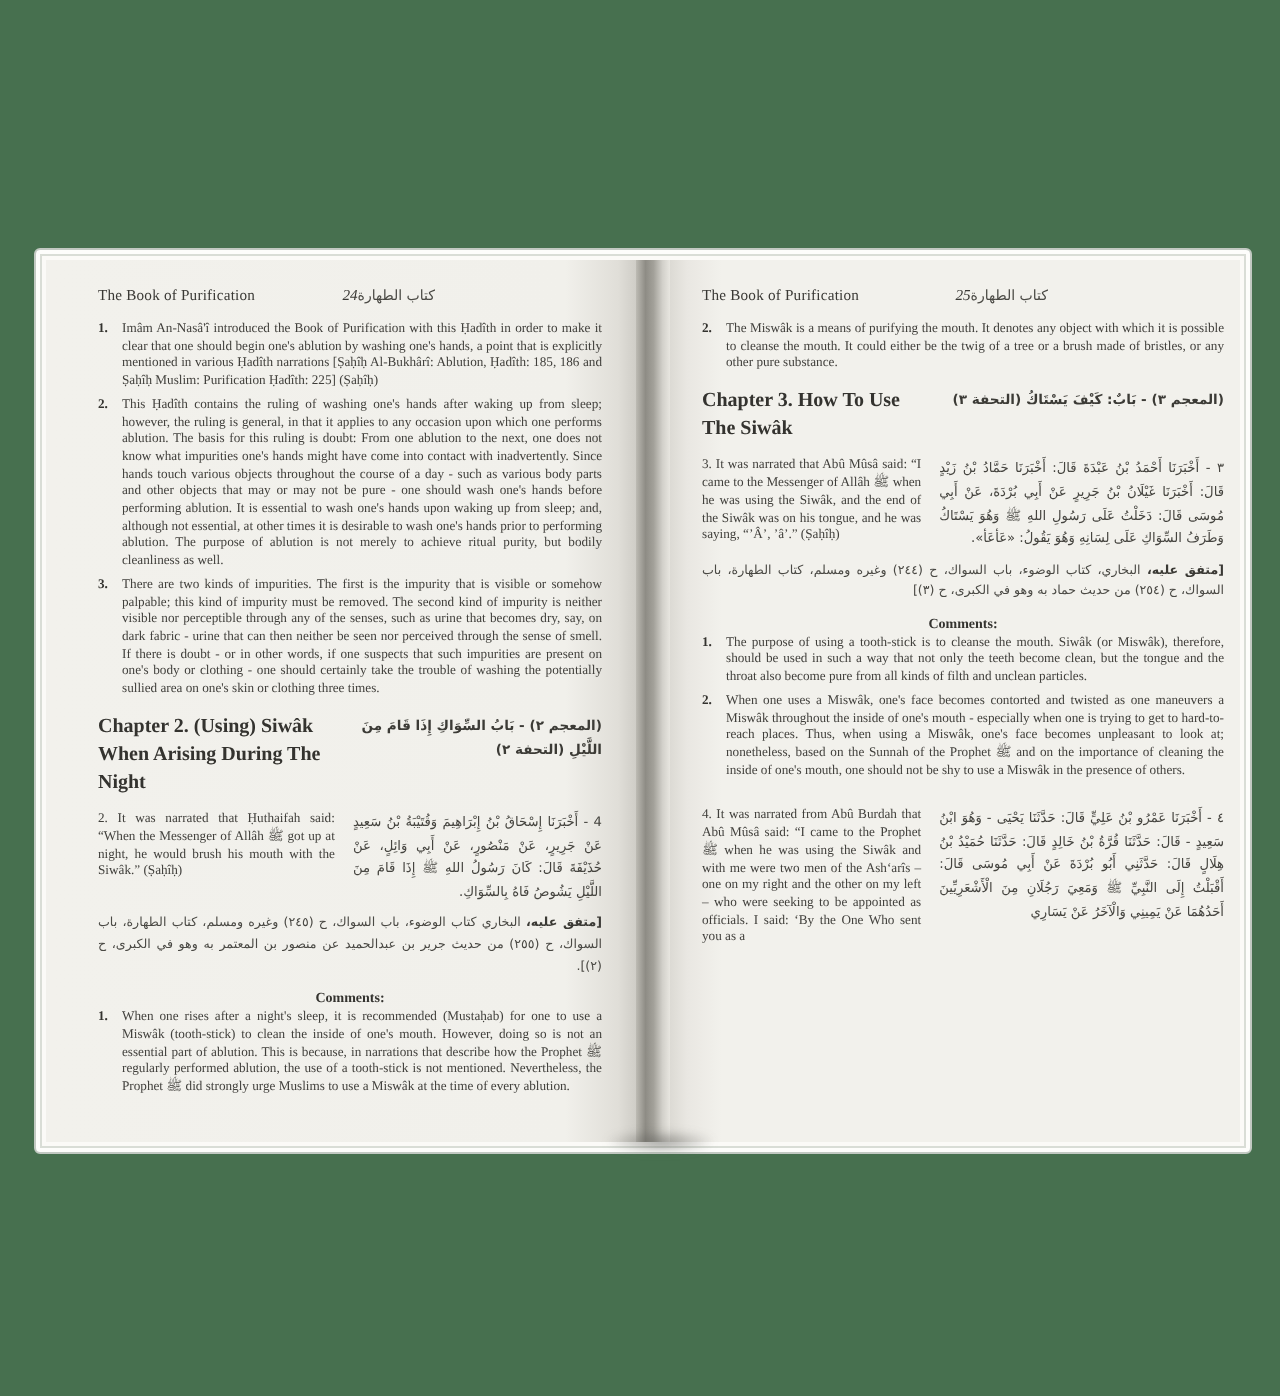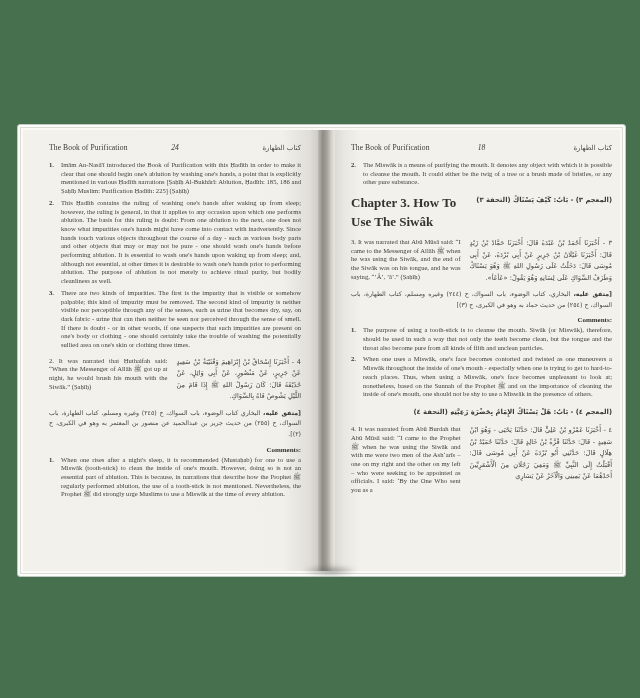--- a/index.html
+++ b/index.html
@@ -31,34 +31,34 @@
     padding:13px 8px 0 16px;
   }
   .spine-shadow{
     position:absolute;left:279px;bottom:-6px;width:56px;height:12px;
     background:radial-gradient(ellipse at center,rgba(80,80,76,.55) 0%,rgba(80,80,76,0) 70%);
     filter:blur(2px);
   }
   .hdr{display:grid;grid-template-columns:1fr auto 1fr;align-items:baseline;margin-bottom:9px;}
   .hdr-title{font-size:7.6px;color:#3a3935;letter-spacing:.1px;}
   .hdr-num{font-size:7.6px;color:#3a3935;text-align:center;font-style:italic;}
-  .hdr-ar{font-size:7px;color:#4a4944;text-align:right;font-family:"DejaVu Sans",sans-serif;direction:rtl;}
+  .hdr-ar{font-size:7px;color:#4a4944;text-align:left;font-family:"DejaVu Sans",sans-serif;direction:rtl;}
   .en{font-size:6.6px;line-height:1.32;color:#403f3b;text-align:justify;}
   .ar{font-family:"DejaVu Sans",sans-serif;font-size:6.6px;line-height:1.75;color:#45443f;direction:rtl;text-align:justify;}
   .item{position:relative;padding-left:12px;margin-bottom:3px;}
   .item .num{position:absolute;left:0;top:0;font-weight:bold;color:#34332f;}
   .cols{display:flex;gap:9px;margin-top:7px;align-items:flex-start;}
   .c-en{width:47%;}
   .page-right .c-en{width:42%;}
   .c-ar{flex:1;}
-  .chap{font-weight:bold;font-size:13px;line-height:1.42;color:#34332f;text-align:left;}
+  .chap{font-weight:bold;font-size:10px;line-height:1.42;color:#34332f;text-align:left;}
   .chap-ar{font-family:"DejaVu Sans",sans-serif;font-weight:bold;font-size:6.8px;line-height:1.8;color:#3c3b36;direction:rtl;}
   .takhrij{margin-top:5px;font-family:"DejaVu Sans",sans-serif;font-size:6.3px;line-height:1.68;color:#4a4944;direction:rtl;text-align:justify;}
   .takhrij .lead{font-weight:bold;color:#3a3934;}
-  .comments-hd{font-weight:bold;font-size:7px;color:#34332f;margin-top:6px;margin-bottom:2px;text-align:right;}
+  .comments-hd{font-weight:bold;font-size:7px;color:#34332f;margin-top:6px;margin-bottom:2px;text-align:center;}
 </style>
 </head>
 <body>
 
 <div class="book-photo">
   <div class="spread">
 
     <div class="page page-left">
       <div class="hdr">
         <span class="hdr-title">The Book of Purification</span>
@@ -72,20 +72,24 @@
       </div>
       <div class="en item">
         <span class="num">2.</span>
         <span>This Ḥadîth contains the ruling of washing one's hands after waking up from sleep; however, the ruling is general, in that it applies to any occasion upon which one performs ablution. The basis for this ruling is doubt: From one ablution to the next, one does not know what impurities one's hands might have come into contact with inadvertently. Since hands touch various objects throughout the course of a day - such as various body parts and other objects that may or may not be pure - one should wash one's hands before performing ablution. It is essential to wash one's hands upon waking up from sleep; and, although not essential, at other times it is desirable to wash one's hands prior to performing ablution. The purpose of ablution is not merely to achieve ritual purity, but bodily cleanliness as well.</span>
       </div>
       <div class="en item">
         <span class="num">3.</span>
         <span>There are two kinds of impurities. The first is the impurity that is visible or somehow palpable; this kind of impurity must be removed. The second kind of impurity is neither visible nor perceptible through any of the senses, such as urine that becomes dry, say, on dark fabric - urine that can then neither be seen nor perceived through the sense of smell. If there is doubt - or in other words, if one suspects that such impurities are present on one's body or clothing - one should certainly take the trouble of washing the potentially sullied area on one's skin or clothing three times.</span>
       </div>
 
+      <div class="cols">
+        <div class="c-en chap">Chapter 2. (Using) Siwâk When Arising During The Night</div>
+        <div class="c-ar chap-ar">(المعجم ٢) - بَابُ السِّوَاكِ إِذَا قَامَ مِنَ اللَّيْلِ (التحفة ٢)</div>
+      </div>
 
       <div class="cols">
         <div class="c-en en">2. It was narrated that Ḥuthaifah said: “When the Messenger of Allâh ﷺ got up at night, he would brush his mouth with the Siwâk.” (Ṣaḥîḥ)</div>
         <div class="c-ar ar">4 - أَخْبَرَنَا إِسْحَاقُ بْنُ إِبْرَاهِيمَ وَقُتَيْبَةُ بْنُ سَعِيدٍ عَنْ جَرِيرٍ، عَنْ مَنْصُورٍ، عَنْ أَبِي وَائِلٍ، عَنْ حُذَيْفَةَ قَالَ: كَانَ رَسُولُ اللهِ ﷺ إِذَا قَامَ مِنَ اللَّيْلِ يَشُوصُ فَاهُ بِالسِّوَاكِ.</div>
       </div>
 
       <div class="takhrij">
         <span class="lead">[متفق عليه،</span><span> البخاري كتاب الوضوء، باب السواك، ح (٢٤٥) وغيره ومسلم، كتاب الطهارة، باب السواك، ح (٢٥٥) من حديث جرير بن عبدالحميد عن منصور بن المعتمر به وهو في الكبرى، ح (٢)].</span>
       </div>
 
@@ -94,21 +98,21 @@
         <span class="num">1.</span>
         <span>When one rises after a night's sleep, it is recommended (Mustaḥab) for one to use a Miswâk (tooth-stick) to clean the inside of one's mouth. However, doing so is not an essential part of ablution. This is because, in narrations that describe how the Prophet ﷺ regularly performed ablution, the use of a tooth-stick is not mentioned. Nevertheless, the Prophet ﷺ did strongly urge Muslims to use a Miswâk at the time of every ablution.</span>
       </div>
     </div>
 
     <div class="spine"></div>
 
     <div class="page page-right">
       <div class="hdr">
         <span class="hdr-title">The Book of Purification</span>
-        <span class="hdr-num">18</span>
+        <span class="hdr-num">25</span>
         <span class="hdr-ar">كتاب الطهارة</span>
       </div>
 
       <div class="en item">
         <span class="num">2.</span>
         <span>The Miswâk is a means of purifying the mouth. It denotes any object with which it is possible to cleanse the mouth. It could either be the twig of a tree or a brush made of bristles, or any other pure substance.</span>
       </div>
 
       <div class="cols">
         <div class="c-en chap">Chapter 3. How To Use The Siwâk</div>
@@ -128,21 +132,20 @@
       <div class="en item">
         <span class="num">1.</span>
         <span>The purpose of using a tooth-stick is to cleanse the mouth. Siwâk (or Miswâk), therefore, should be used in such a way that not only the teeth become clean, but the tongue and the throat also become pure from all kinds of filth and unclean particles.</span>
       </div>
       <div class="en item">
         <span class="num">2.</span>
         <span>When one uses a Miswâk, one's face becomes contorted and twisted as one maneuvers a Miswâk throughout the inside of one's mouth - especially when one is trying to get to hard-to-reach places. Thus, when using a Miswâk, one's face becomes unpleasant to look at; nonetheless, based on the Sunnah of the Prophet ﷺ and on the importance of cleaning the inside of one's mouth, one should not be shy to use a Miswâk in the presence of others.</span>
       </div>
 
       <div class="cols">
-        <div class="c-ar chap-ar">(المعجم ٤) - بَابٌ: هَلْ يَسْتَاكُ الإِمَامُ بِحَضْرَةِ رَعِيَّتِهِ (التحفة ٤)</div>
       </div>
 
       <div class="cols">
         <div class="c-en en">4. It was narrated from Abû Burdah that Abû Mûsâ said: “I came to the Prophet ﷺ when he was using the Siwâk and with me were two men of the Ash‘arîs – one on my right and the other on my left – who were seeking to be appointed as officials. I said: ‘By the One Who sent you as a</div>
         <div class="c-ar ar">٤ - أَخْبَرَنَا عَمْرُو بْنُ عَلِيٍّ قَالَ: حَدَّثَنَا يَحْيَى - وَهُوَ ابْنُ سَعِيدٍ - قَالَ: حَدَّثَنَا قُرَّةُ بْنُ خَالِدٍ قَالَ: حَدَّثَنَا حُمَيْدُ بْنُ هِلَالٍ قَالَ: حَدَّثَنِي أَبُو بُرْدَةَ عَنْ أَبِي مُوسَى قَالَ: أَقْبَلْتُ إِلَى النَّبِيِّ ﷺ وَمَعِيَ رَجُلَانِ مِنَ الْأَشْعَرِيِّينَ أَحَدُهُمَا عَنْ يَمِينِي وَالْآخَرُ عَنْ يَسَارِي</div>
       </div>
     </div>
 
     <div class="spine-shadow"></div>
   </div>

